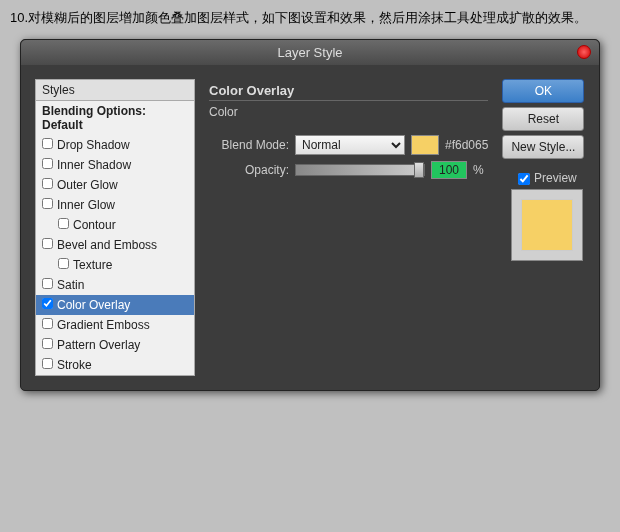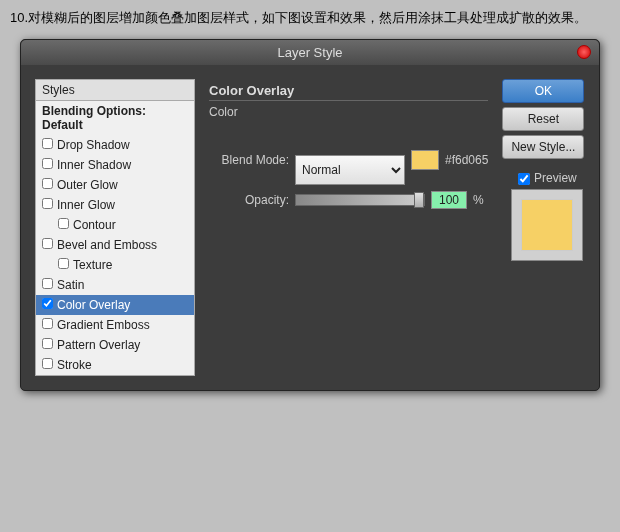--- a/index.html
+++ b/index.html
@@ -125,27 +125,26 @@
       text-align: right;
       flex-shrink: 0;
     }
     .blend-select-wrapper {
       display: flex;
       align-items: center;
       gap: 4px;
     }
     .blend-select {
       width: 110px;
-      height: 30px;
+      height: 20px;
       background: linear-gradient(to bottom, #f8f8f8, #e0e0e0);
       border: 1px solid #888;
       font-size: 12px;
       padding: 0 2px;
       color: #222;
-      margin-top: 20px;
     }
     .color-swatch {
       width: 28px;
       height: 20px;
       background: #f6d065;
       border: 1px solid #888;
       cursor: pointer;
     }
     .color-hex {
       color: #ccc;
@@ -170,21 +169,21 @@
       -webkit-appearance: none;
       width: 10px;
       height: 16px;
       background: linear-gradient(to bottom, #e0e0e0, #b0b0b0);
       border: 1px solid #666;
       cursor: pointer;
     }
     .opacity-input {
       width: 36px;
       height: 18px;
-      background: #86efac;
+      background: #22c55e;
       border: 1px solid #888;
       text-align: center;
       font-size: 12px;
       color: #222;
       padding: 0;
     }
     .opacity-percent {
       color: #ccc;
       font-size: 12px;
     }

